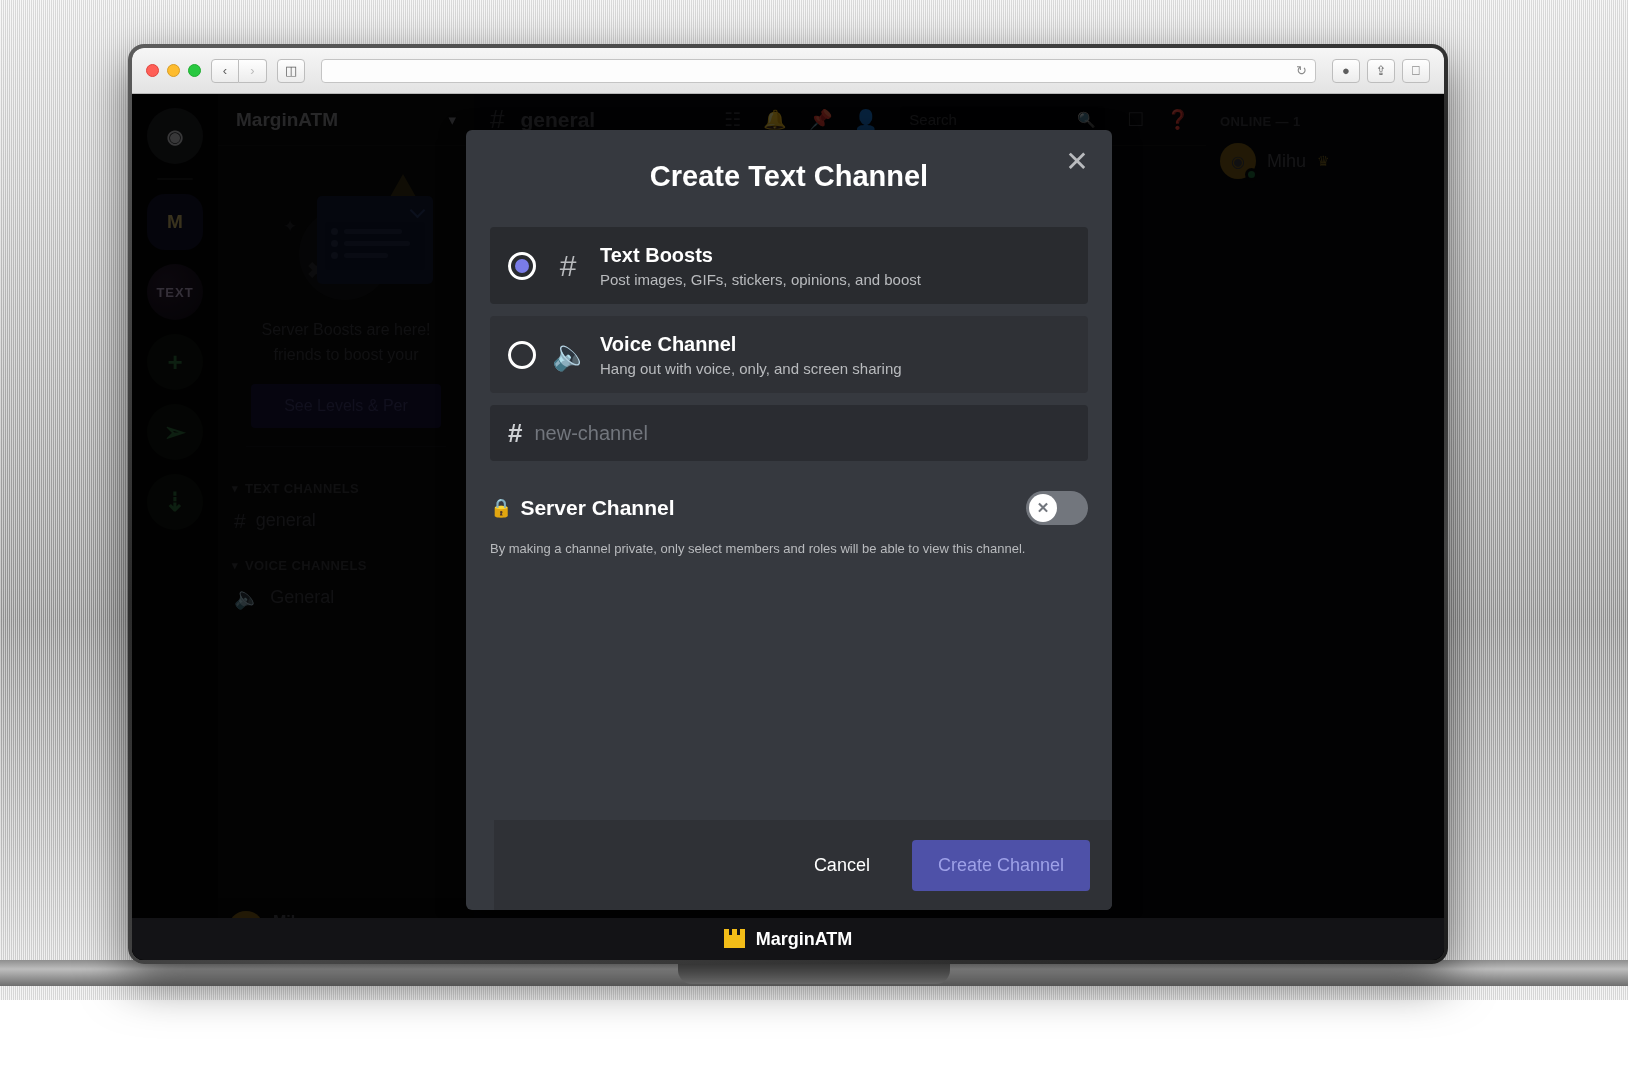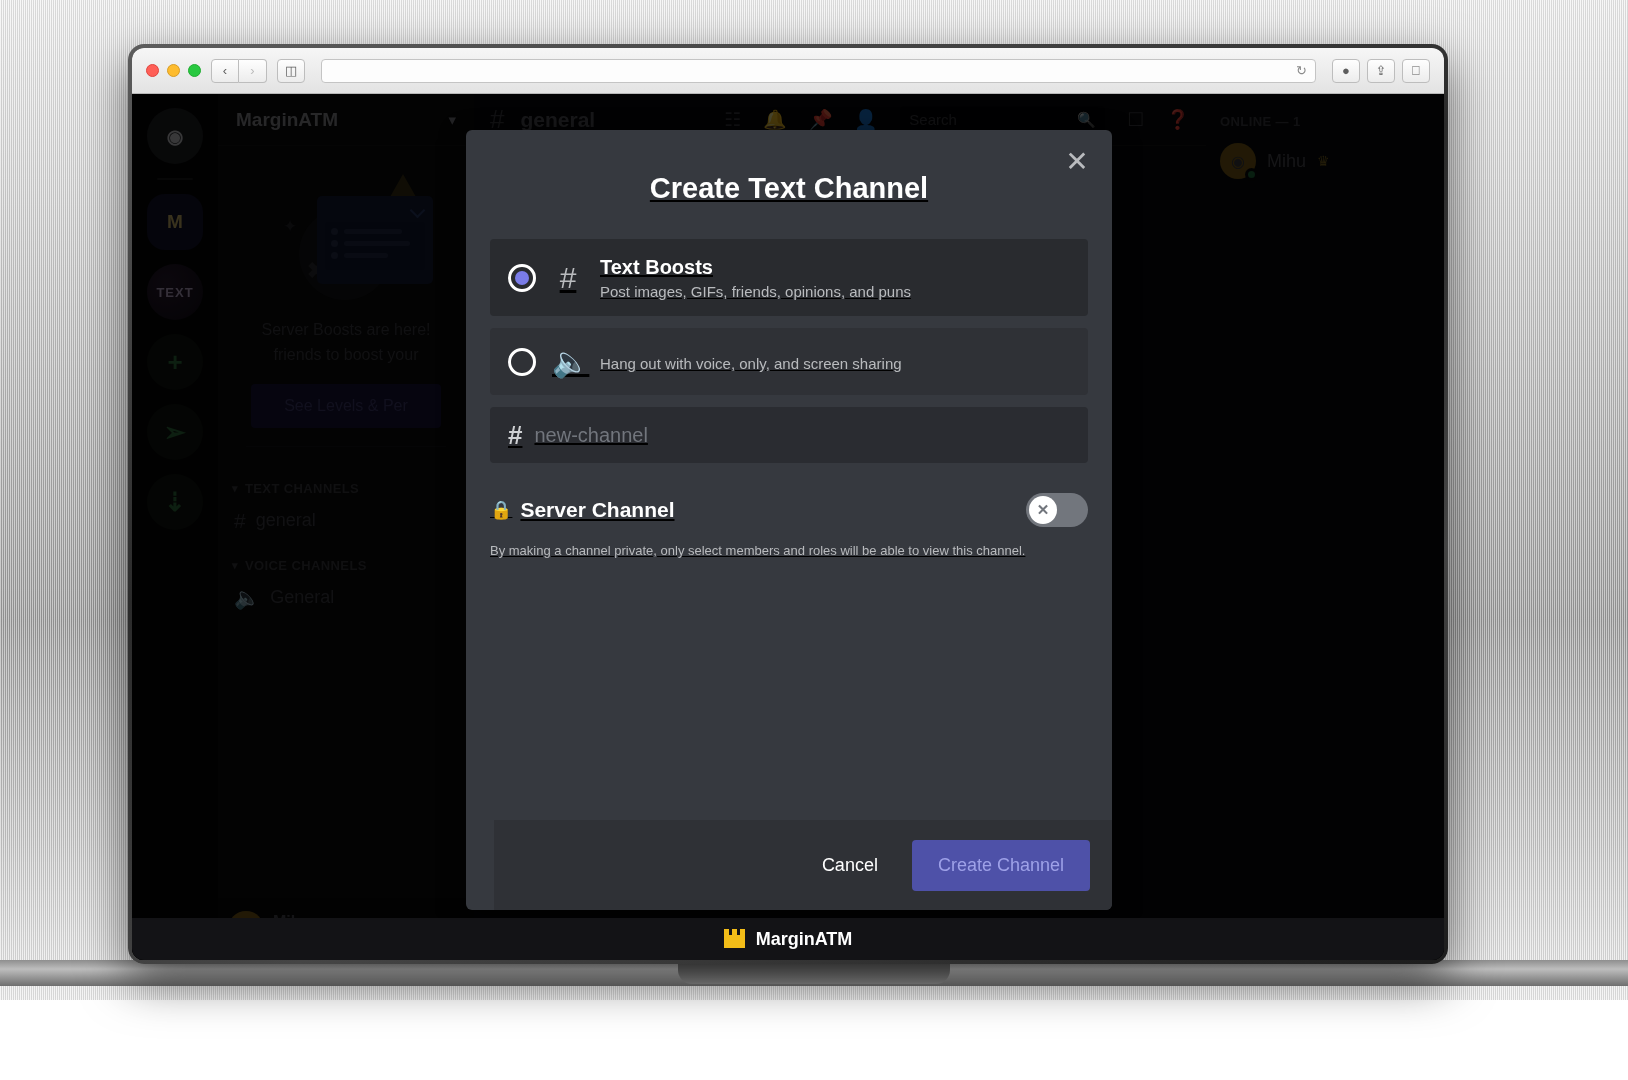--- a/index.html
+++ b/index.html
@@ -229,21 +229,21 @@
 
   
   #modal {
     position:absolute; z-index:60;
     left:334px; top:82px; width:646px; height:780px;
     background:#36393f; border-radius:6px;
     box-shadow:0 8px 26px rgba(0,0,0,.6);
     display:flex; flex-direction:column;
     overflow:hidden;
   }
-  #modal-scroll { padding:26px 24px 0; flex:1;text-decoration:underline; }
+  #modal-scroll { padding:14px 24px 0; flex:1; }
   #modal-close {
     position:absolute; right:20px; top:18px; width:30px; height:30px;
     color:#b9bbbe; font-size:28px; line-height:28px; text-align:center;
     font-weight:300;
   }
   #modal-title {
     text-align:center; color:#fff; font-size:29px; font-weight:700;
     margin:16px 0 34px;
   }
   .section-label {
@@ -288,21 +288,21 @@
   #toggle .knob{
     position:absolute; left:3px; top:3px; width:28px;height:28px;border-radius:50%;
     background:#fff; display:flex;align-items:center;justify-content:center;
     color:#72767d; font-size:15px; font-weight:700;
   }
   #private-desc {
     color:#b9bbbe; font-size:13px; line-height:1.55; margin-top:14px;
   }
   #modal-footer {
     background:#2f3136; padding:18px 22px;
-    display:flex; align-items:center; justify-content:flex-end; gap:16px;
+    display:flex; align-items:center; justify-content:flex-end; gap:24px;
     height:90px;
     margin-left:28px;
   }
   #cancel-btn { color:#fff; font-size:18px; padding:12px 18px; }
   #create-btn {
     background:#4f545c; background:#4e51a8; color:#9ea1e8;
     border-radius:4px; padding:15px 26px; font-size:18px;
   }
 
   
@@ -485,28 +485,29 @@
         <div id="modal-close">✕</div>
         <div id="modal-scroll">
           <div id="modal-title">Create Text Channel</div>
 
 
           <div class="type-opt selected">
             <div class="radio on"></div>
             <div class="type-icon">#</div>
             <div class="type-txt">
               <div class="t">Text Boosts</div>
-              <div class="d">Post images, GIFs, friends, opinions, and puns</div>
+              <div class="d">Post images, GIFs, stickers, opinions, and boost</div>
             </div>
           </div>
 
           <div class="type-opt">
             <div class="radio"></div>
             <div class="type-icon">🔈</div>
             <div class="type-txt">
+              <div class="t">Voice Channel</div>
               <div class="d">Hang out with voice, only, and screen sharing</div>
             </div>
           </div>
 
           <div id="name-input">
             <span class="hash">#</span>
             <span class="ph">new-channel</span>
           </div>
 
           <div id="private-row">

